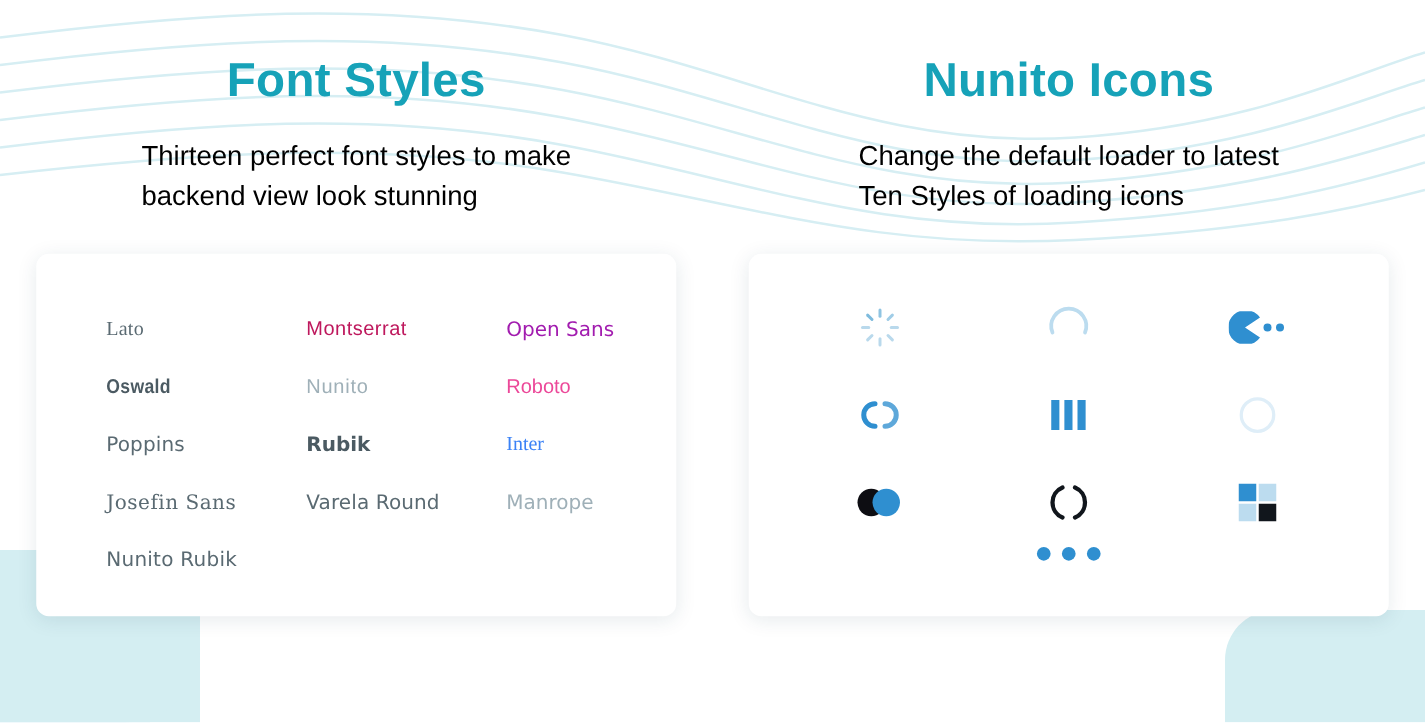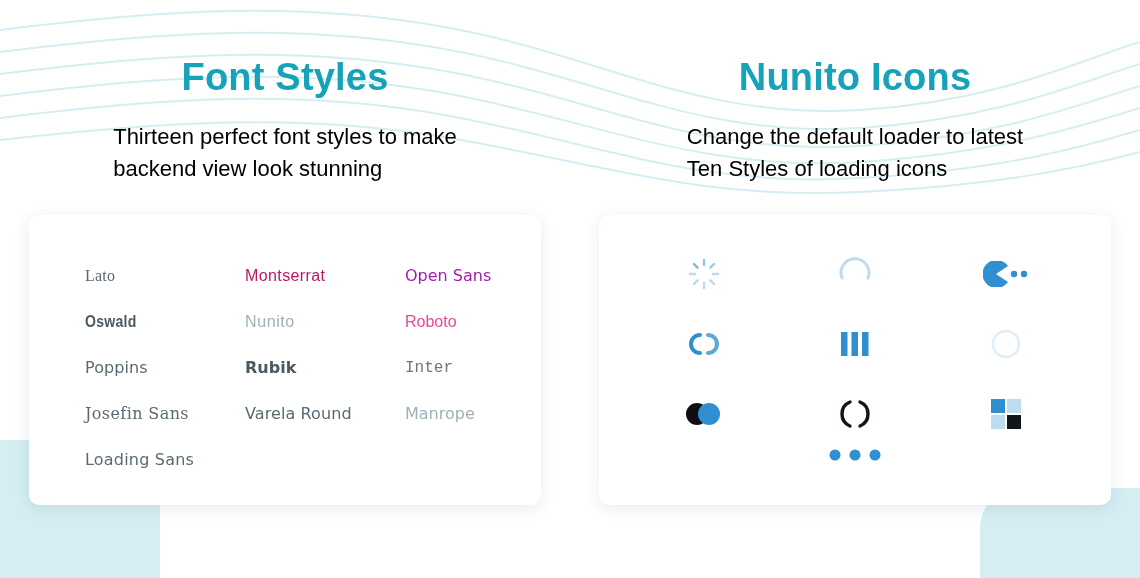--- a/index.html
+++ b/index.html
@@ -28,21 +28,21 @@
 
   
   .columns {
     position: relative;
     display: flex;
     width: 1140px;
     height: 578px;
   }
   .column {
     width: 50%;
-    padding-top: 56px;
+    padding-top: 44px;
     display: flex;
     flex-direction: column;
     align-items: center;
   }
 
   .col-title {
     font-size: 38px;
     font-weight: bold;
     color: #16a2b8;
     letter-spacing: 0.2px;
@@ -85,21 +85,21 @@
   .f-oswald    { font-family: "Liberation Sans Narrow","Liberation Sans", sans-serif; font-weight: bold; letter-spacing: .3px; transform: scaleX(.88); transform-origin: left center; color:#4b5a62;}
   .f-poppins   { font-family: "DejaVu Sans", sans-serif; letter-spacing: .1px; }
   .f-josefin   { font-family: "DejaVu Serif", serif; font-weight: 300; letter-spacing: .4px; }
   .f-nunito    { font-family: "DejaVu Sans", sans-serif; letter-spacing: .2px; }
   .f-montserrat{ font-family: "Liberation Sans", sans-serif; letter-spacing: .4px; color:#be185d;}
   .f-raleway   { font-family: "Liberation Sans", sans-serif; letter-spacing: .6px; color:#9fb0b8;}
   .f-rubik     { font-family: "DejaVu Sans", sans-serif; font-weight: bold; color:#4b5a62;}
   .f-varela    { font-family: "DejaVu Sans", sans-serif; letter-spacing: .1px; }
   .f-opensans  { font-family: "DejaVu Sans", sans-serif; color:#a21caf;}
   .f-roboto    { font-family: "Liberation Sans", sans-serif; color:#ec4899;}
-  .f-inter     { font-family: Liberation Mono, monospace; color:#737373;}
+  .f-inter     { font-family: Liberation Serif, serif; color:#3b82f6;}
   .f-manrope   { font-family: "DejaVu Sans", sans-serif; color:#9fb0b8;}
 
   
   .loader-grid {
     display: grid;
     grid-template-columns: repeat(3, 1fr);
     grid-template-rows: repeat(3, 70px);
     padding: 24px 30px 0 30px;
     justify-items: center;
     align-items: center;
@@ -155,21 +155,21 @@
         <div class="font-item f-roboto">Roboto</div>
 
         <div class="font-item f-poppins">Poppins</div>
         <div class="font-item f-rubik">Rubik</div>
         <div class="font-item f-inter">Inter</div>
 
         <div class="font-item f-josefin">Josefin Sans</div>
         <div class="font-item f-varela">Varela Round</div>
         <div class="font-item f-manrope">Manrope</div>
 
-        <div class="font-item f-nunito">Loading Sans</div>
+        <div class="font-item f-nunito">Nunito Rubik</div>
       </div>
     </div>
   </div>
 
   <div class="column">
     <h1 class="col-title">Nunito Icons</h1>
     <p class="col-subtitle">
       <span>Change the default loader to latest</span><br>
       <span>Ten Styles of loading icons</span>
     </p>

